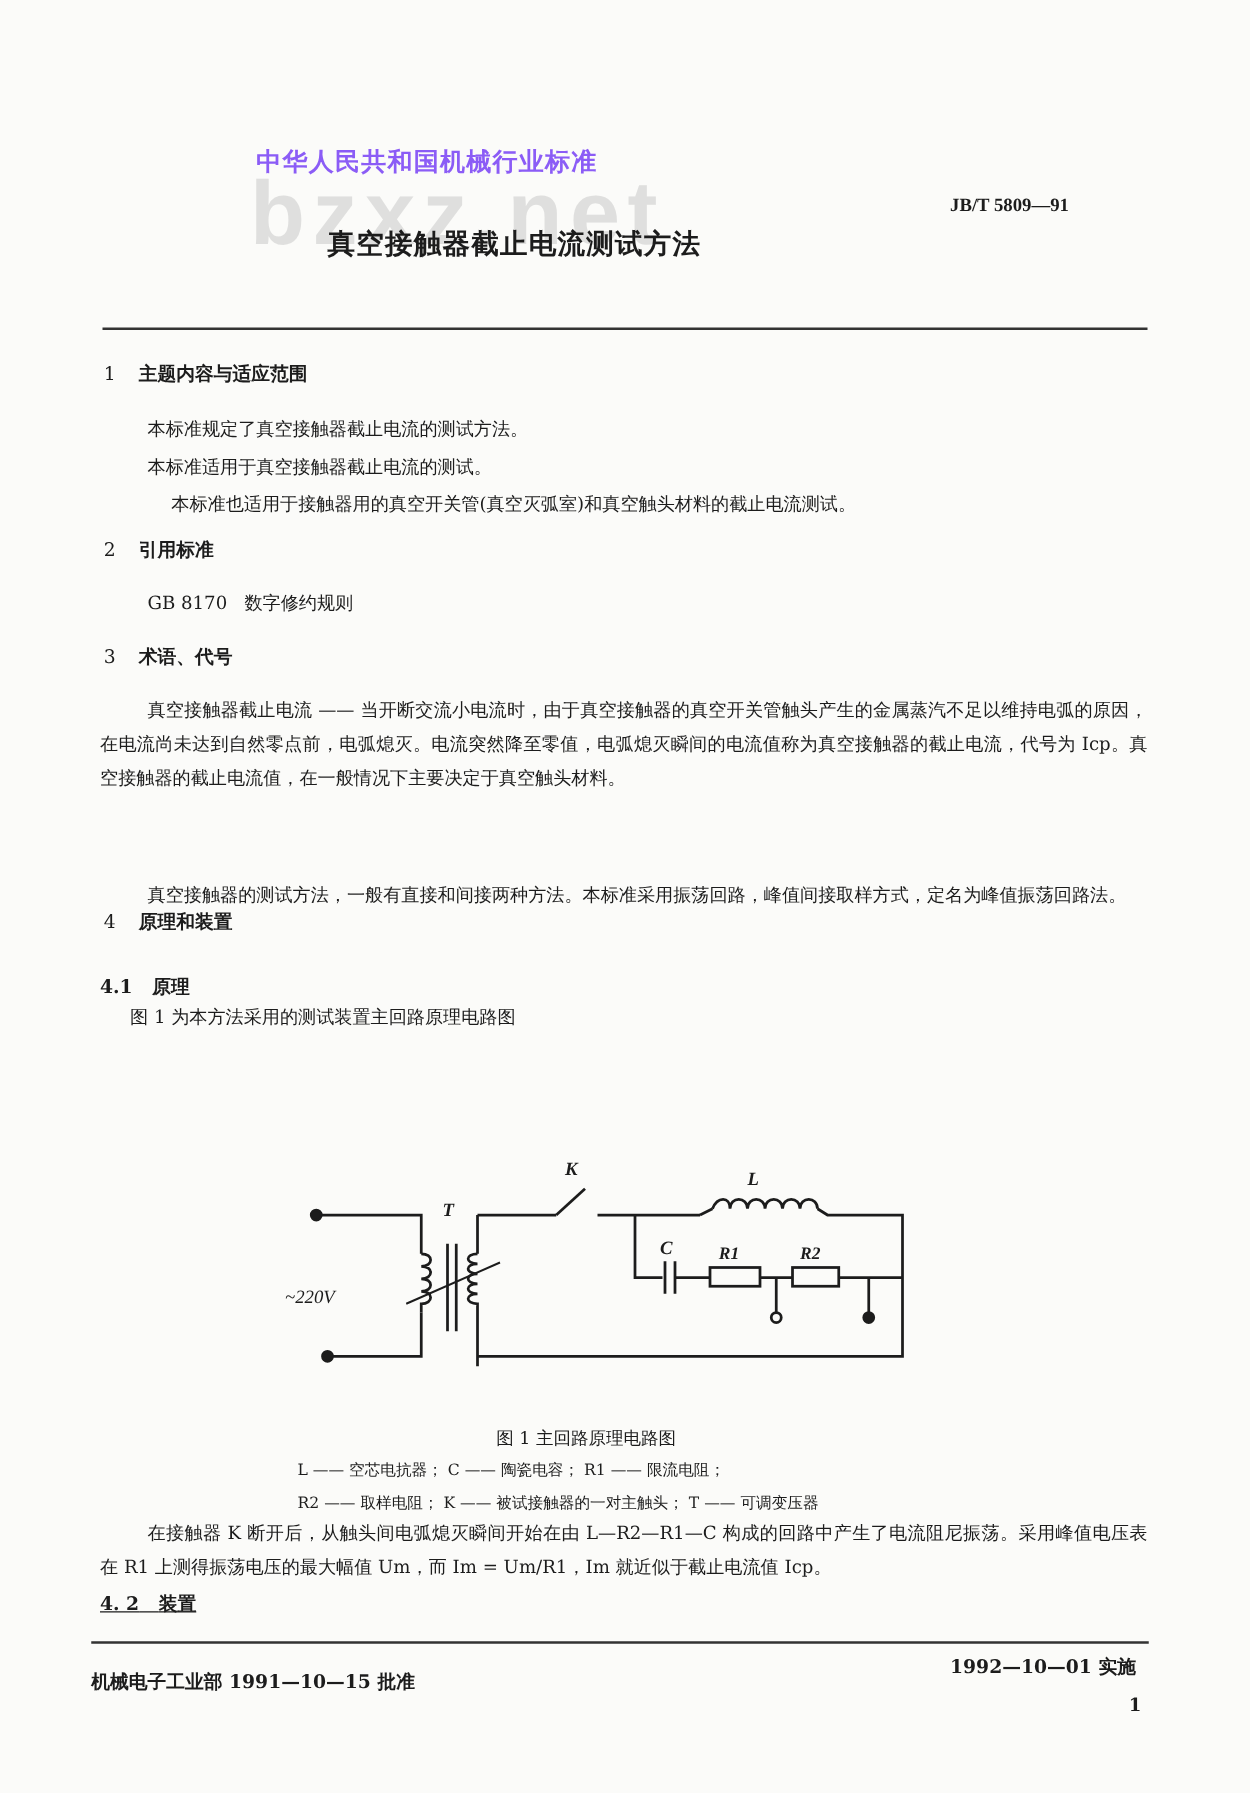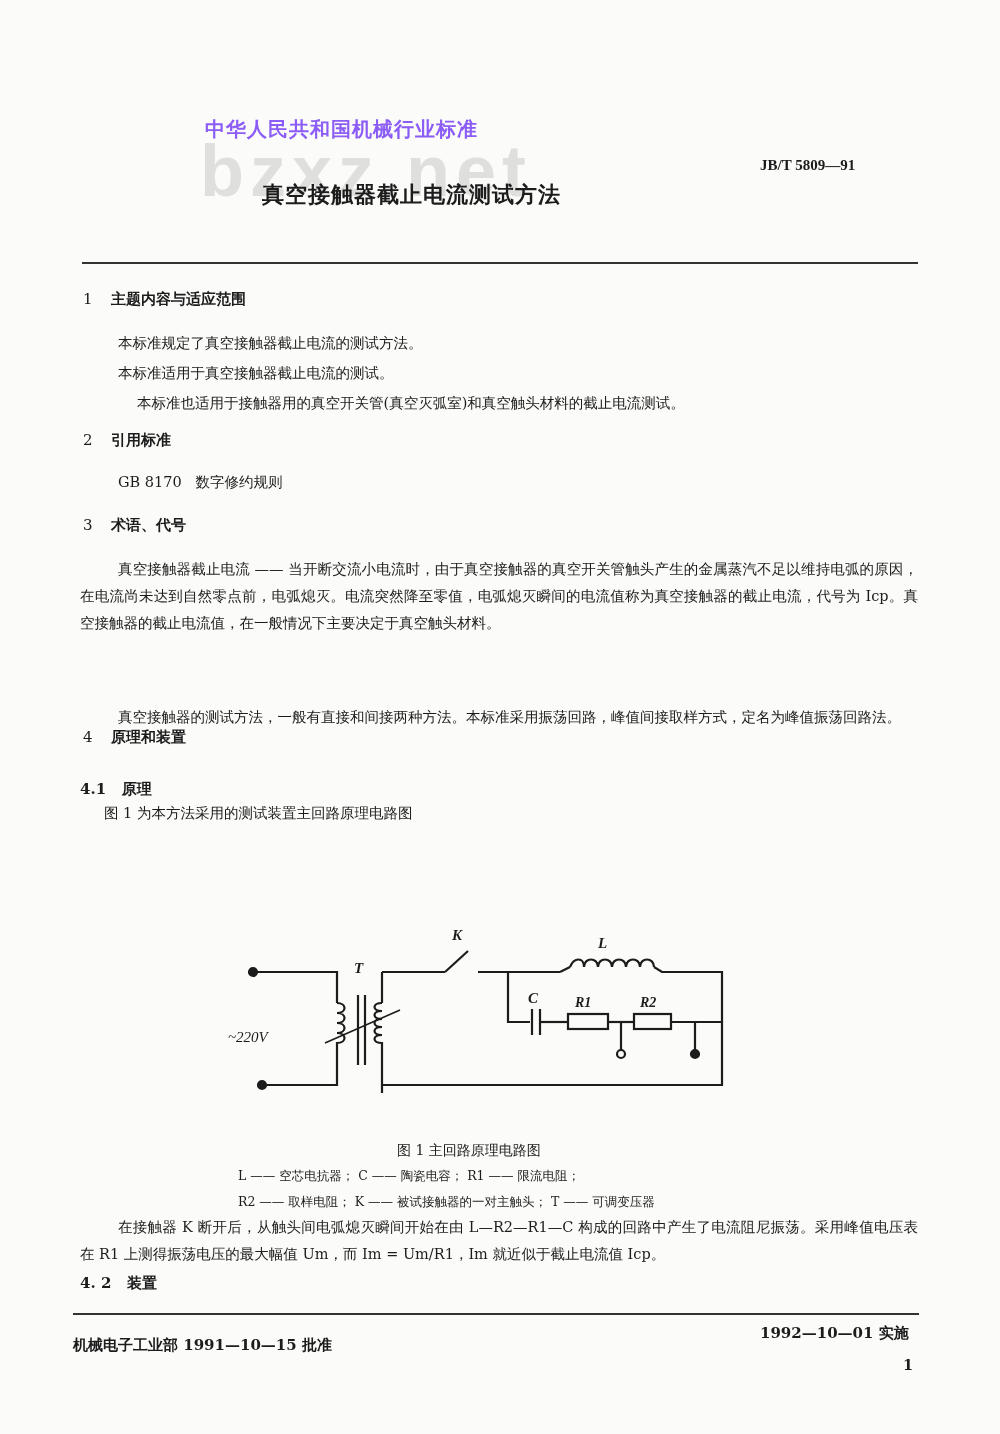--- a/index.html
+++ b/index.html
@@ -114,20 +114,20 @@
   <text x="420" y="92" font-size="14" stroke="none" fill="#1c1c1c" font-weight="bold">R2</text>
 </svg>
 
 <div class="abs cap" style="left:397px; top:1142px;">图 1   主回路原理电路图</div>
 <div class="abs legend" style="left:238px; top:1168px;">L —— 空芯电抗器；    C —— 陶瓷电容；   R1 —— 限流电阻；</div>
 <div class="abs legend" style="left:238px; top:1194px;">R2 —— 取样电阻；  K —— 被试接触器的一对主触头；   T —— 可调变压器</div>
 
 <div class="body-text" style="top:1214px;">
   <span class="indent">在接触器 K 断开后，从触头间电弧熄灭瞬间开始在由 L—R2—R1—C 构成的回路中产生了电流阻尼振荡。采用峰值电压表在 R1 上测得振荡电压的最大幅值 Um，而 Im = Um/R1，Im 就近似于截止电流值 Icp。</span>
 </div>
-<div class="abs sec" style="left:80px; top:1274px;">
+<div class="abs sec" style="left:80px; top:1274px;text-decoration:underline;">
   <span>4. 2</span>&nbsp;&nbsp;&nbsp;<span>装置</span>
 </div>
 
 <div class="rule" style="left:73px; top:1313px; width:846px;"></div>
 <div class="abs sec" style="left:73px; top:1324px;margin-top:12px;">机械电子工业部 1991—10—15 批准</div>
 <div class="abs sec" style="left:760px; top:1324px;">1992—10—01 实施</div>
 <div class="abs p" style="left:903px; top:1356px; font-weight:bold;">1</div>
 
 </body></html>

